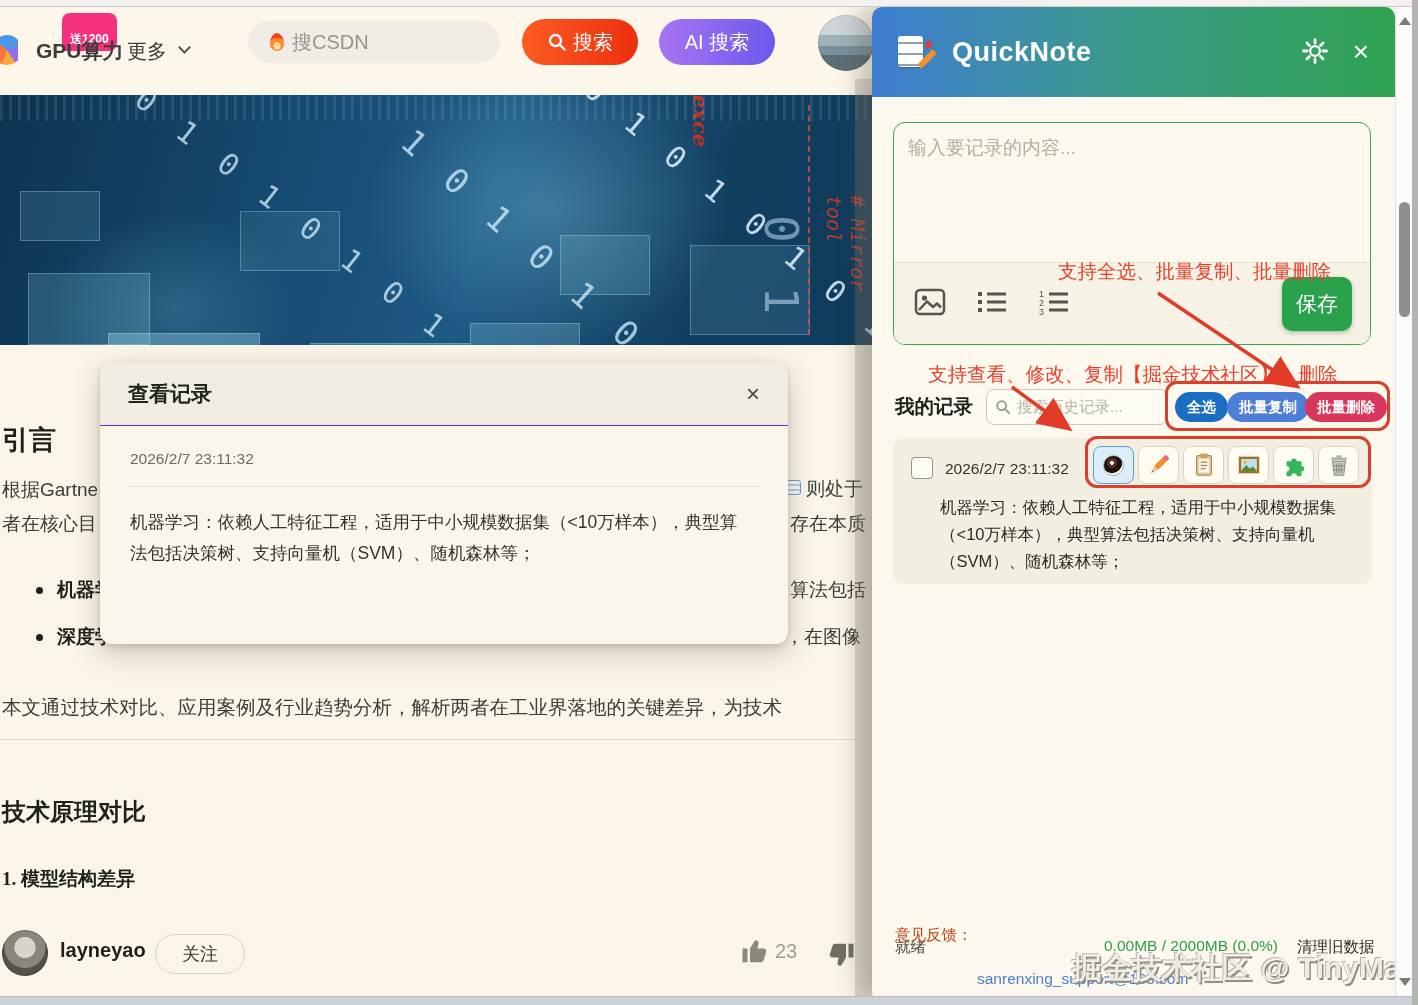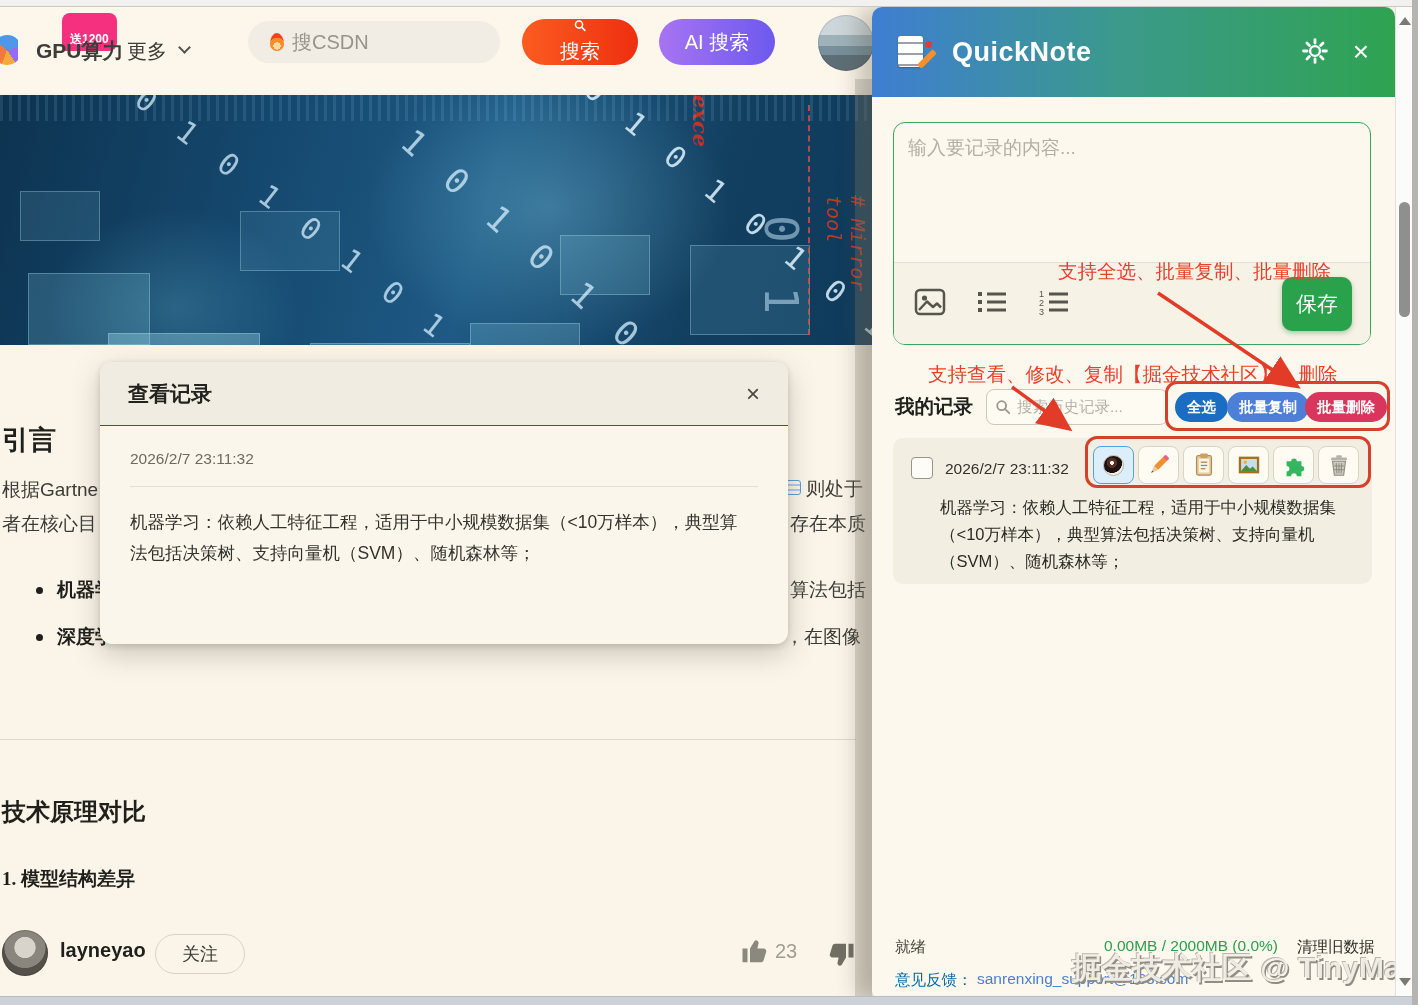--- a/index.html
+++ b/index.html
@@ -21,21 +21,21 @@
   .gpu-label { position:absolute; left:36px; top:30px; font-size:21px; color:#2a2a26;font-weight:bold; }
   .gpu-badge { position:absolute; left:62px; top:6px; background:#f5317f; color:#fff; font-size:12px; padding:18px 8px 3px; border-radius:8px 8px 8px 2px; font-weight:700; }
   .more-label { position:absolute; left:127px; top:31px; font-size:20px; color:#3a3a34; }
   .chev { position:absolute; left:180px; top:36px; width:9px; height:9px; border-right:2px solid #55554e; border-bottom:2px solid #55554e; transform:rotate(45deg); }
   .searchbox { position:absolute; left:248px; top:14px; width:252px; height:42px; border-radius:21px; background:#f1ece4; display:flex; align-items:center; padding:0 0 0 22px; }
   .flame { width:14px; height:18px; margin-right:8px;
     background:radial-gradient(circle at 50% 72%, #ffd9a0 0 24%, #ff8b2a 26% 55%, #f5431e 57% 100%);
     border-radius:48% 52% 50% 50% / 62% 62% 38% 38%; }
   .searchbox .ph { font-size:20px; color:#98948c; }
   .btn-search { position:absolute; left:522px; top:12px; width:116px; height:46px; border-radius:23px; border:none; cursor:pointer;
-    background:linear-gradient(90deg,#fb5c20,#ee2f10); color:#fff; font-size:20px; display:flex; align-items:center; justify-content:center; gap:6px; font-family:inherit;flex-direction:column; }
+    background:linear-gradient(90deg,#fb5c20,#ee2f10); color:#fff; font-size:20px; display:flex; align-items:center; justify-content:center; gap:6px; font-family:inherit; }
   .btn-ai { position:absolute; left:659px; top:12px; width:116px; height:46px; border-radius:23px; border:none; cursor:pointer;
     background:linear-gradient(90deg,#a774f2,#6d59ee); color:#fff; font-size:20px; display:flex; align-items:center; justify-content:center; font-family:inherit; }
   .avatar-top { position:absolute; left:818px; top:8px; width:56px; height:56px; border-radius:50%;
     background:linear-gradient(180deg,#cdd6da 0 35%,#9fb2ba 35% 55%,#78909b 55% 72%,#5d6e76 72% 100%); box-shadow:inset 0 0 0 1px rgba(0,0,0,.12); }
 
   
   .banner { position:absolute; left:0; top:95px; width:872px; height:250px; overflow:hidden; z-index:1;
     background:linear-gradient(105deg,#0d3350 0%,#15486e 30%,#1e5a85 55%,#123f60 80%,#0e3a5c 100%); }
   .banner::before { content:""; position:absolute; inset:0;
     background:radial-gradient(ellipse 260px 200px at 63% 45%, rgba(150,225,245,.28), transparent 70%),
@@ -155,21 +155,21 @@
     display:flex; align-items:center; justify-content:center; }
   .act-btn.active { background:#ddeefb; border:1.6px solid #57a0dd; }
   .eye-ball { width:21px; height:21px; border-radius:50%; border:1px solid #b8b2a4;
     background:radial-gradient(circle at 42% 36%, #ffffff 0 11%, #5a2d22 13% 30%, #1d1212 32% 60%, #f5efe4 63% 100%); }
   .note-text { position:absolute; left:47px; top:56px; width:415px; font-size:16.5px; line-height:27px; color:#2c2c26; }
 
   .st { position:absolute; font-size:15.5px; }
   .st-ready { left:23px; top:930px; color:#4a4a42; }
   .st-storage { left:232px; top:930px; color:#2e9e4a; }
   .st-clean { left:425px; top:930px; color:#2c2c26; background:none; border:none; font-size:15.5px; cursor:pointer; padding:0; font-family:inherit; }
-  .st-fb-label { left:23px; top:963px; color:#0369a1; }
+  .st-fb-label { left:23px; top:918px; color:#c2410c; }
   .st-fb-mail { left:105px; top:963px; color:#4a7fd2; text-decoration:none; }
 
   .watermark { position:absolute; left:1072px; top:948px; z-index:60; font-size:30px; font-weight:700; white-space:nowrap;
     color:rgba(245,242,234,.92); text-shadow:1.5px 1.5px 0 #8f8d84, -1px -1px 0 #b9b6ad; pointer-events:none; }
 
   
   .scrollbar { position:absolute; left:1395px; top:7px; width:17px; height:989px; background:#fbfbf9; border-left:1px solid #e2e0da; z-index:72; }
   .sb-up, .sb-down { position:absolute; left:3px; width:0; height:0; border-left:6px solid transparent; border-right:6px solid transparent; cursor:pointer; }
   .sb-up { top:10px; border-bottom:8px solid #7a7a76; }
   .sb-down { bottom:10px; border-top:8px solid #7a7a76; }
@@ -234,20 +234,21 @@
     </div>
   <div class="art bullet-row bl2" style="position:absolute;">
       <span class="dot"></span>
       <span>深度学</span>
     </div>
   <span class="fr1-icon"></span>
   <p class="art fr1" style="position:absolute;">则处于</p>
   <p class="art fr2" style="position:absolute;">存在本质</p>
   <p class="art fr3" style="position:absolute;">算法包括</p>
   <p class="art fr4" style="position:absolute;">，在图像</p>
+  <p class="art para" style="position:absolute;">本文通过技术对比、应用案例及行业趋势分析，解析两者在工业界落地的关键差异，为技术</p>
   <div class="art-divider"></div>
   <h2 class="art h-sec" style="position:absolute;">技术原理对比</h2>
   <h3 class="art h-sub" style="position:absolute;">1. 模型结构差异</h3>
   <div class="author-avatar"></div>
   <span class="art author-name" style="position:absolute;">layneyao</span>
   <button class="btn-follow">关注</button>
   <div class="like-group">
     <svg width="30" height="30" viewBox="0 0 24 24">
         <path d="M2 10h4v11H2zM8 21h8.6c1.1 0 2-.7 2.3-1.7l2-6.5c.4-1.3-.6-2.8-2-2.8h-5l.9-4.2c.2-1.1-.5-2.1-1.6-2.3-.7-.1-1.4.2-1.8.8L8 10z" fill="#8b897d"></path>
       </svg>

